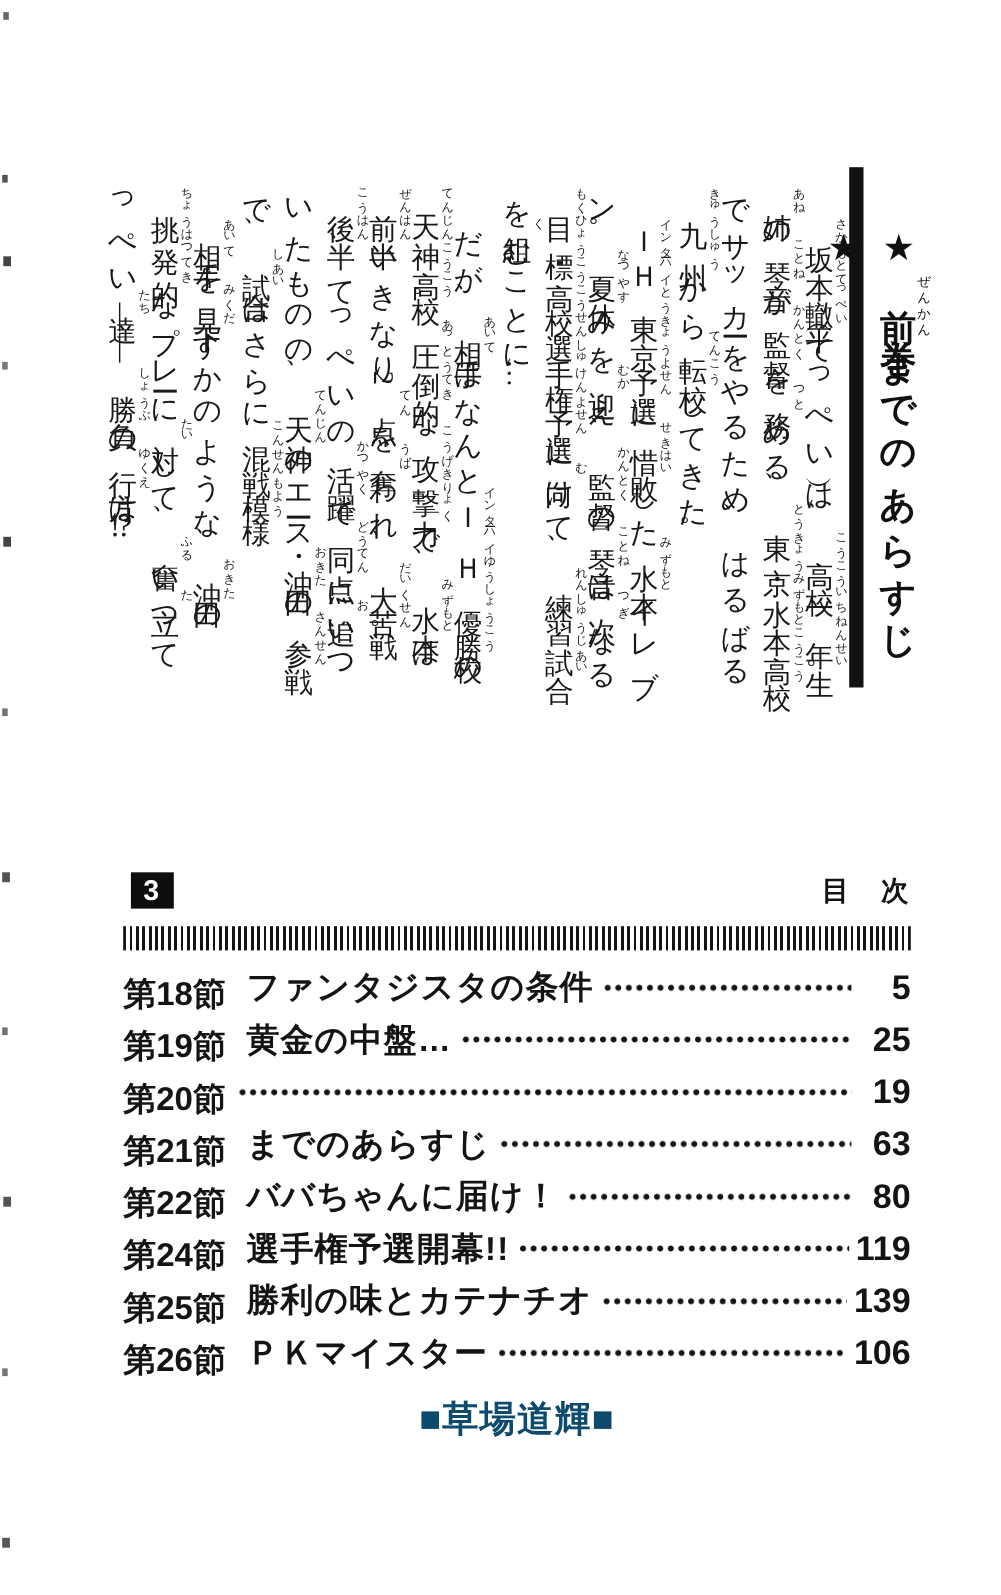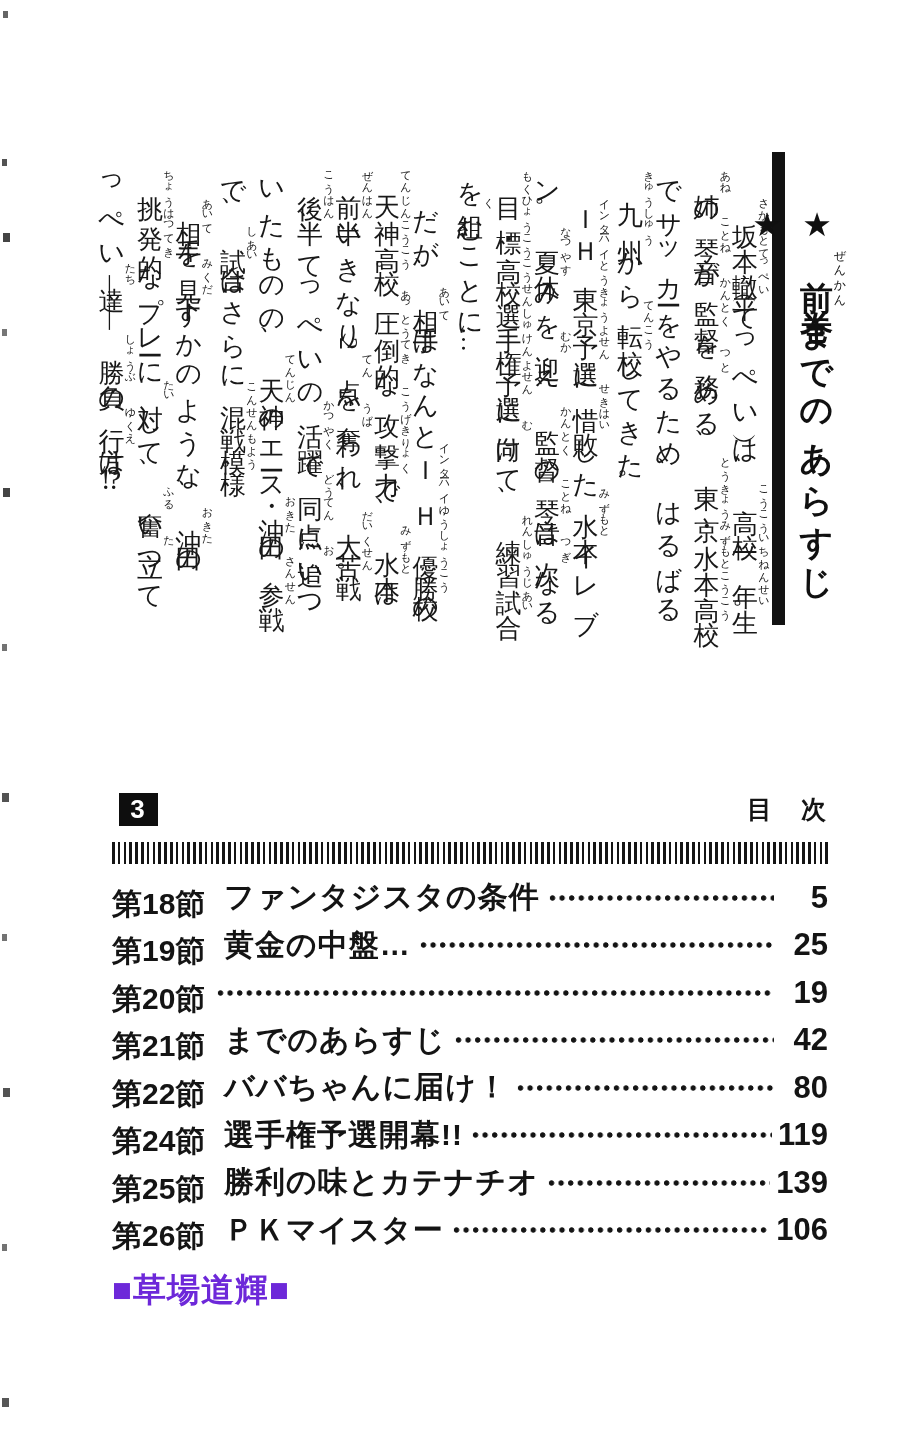--- a/index.html
+++ b/index.html
@@ -57,21 +57,21 @@
   .chapter-list { list-style:none; margin:10px 0 0; padding:0; }
   .chapter-list .row { display:flex; align-items:center; height:47.5px; font-size:30px; }
   .chap { flex:none; width:96px;margin-top:13px; }
   .ctitle { flex:none; margin-left:16px; letter-spacing:1px; white-space:nowrap; }
   .leader {
     flex:1; height:10px; margin-left:8px; margin-right:2px;
     background-image:radial-gradient(circle at 4.5px 5px,#141414 2.3px,transparent 3.1px);
     background-size:9.6px 10px; background-repeat:repeat-x;
   }
   .pagenum { flex:none; min-width:48px; text-align:right; font-size:31px; margin-left:4px; }
-  .credit { margin-top:14px; text-align:left; font-size:33px; letter-spacing:1px; color:#6d28d9; }
+  .credit { margin-top:14px; text-align:center; font-size:33px; letter-spacing:1px; color:#0c4a6e; }
 </style>
 </head>
 <body>
 
 <div class="page">
 
   <div class="specks"></div>
 
   <section>
     <div class="syn-bar"></div>
@@ -107,21 +107,21 @@
         </li>
         <li class="row">
           <span class="chap">第20節</span>
           <span class="leader"></span>
           <span class="pagenum">19</span>
         </li>
         <li class="row">
           <span class="chap">第21節</span>
           <span class="ctitle">までのあらすじ</span>
           <span class="leader"></span>
-          <span class="pagenum">42</span>
+          <span class="pagenum">63</span>
         </li>
         <li class="row">
           <span class="chap">第22節</span>
           <span class="ctitle">ババちゃんに届け！</span>
           <span class="leader"></span>
           <span class="pagenum">80</span>
         </li>
         <li class="row">
           <span class="chap">第24節</span>
           <span class="ctitle">選手権予選開幕!!</span>

